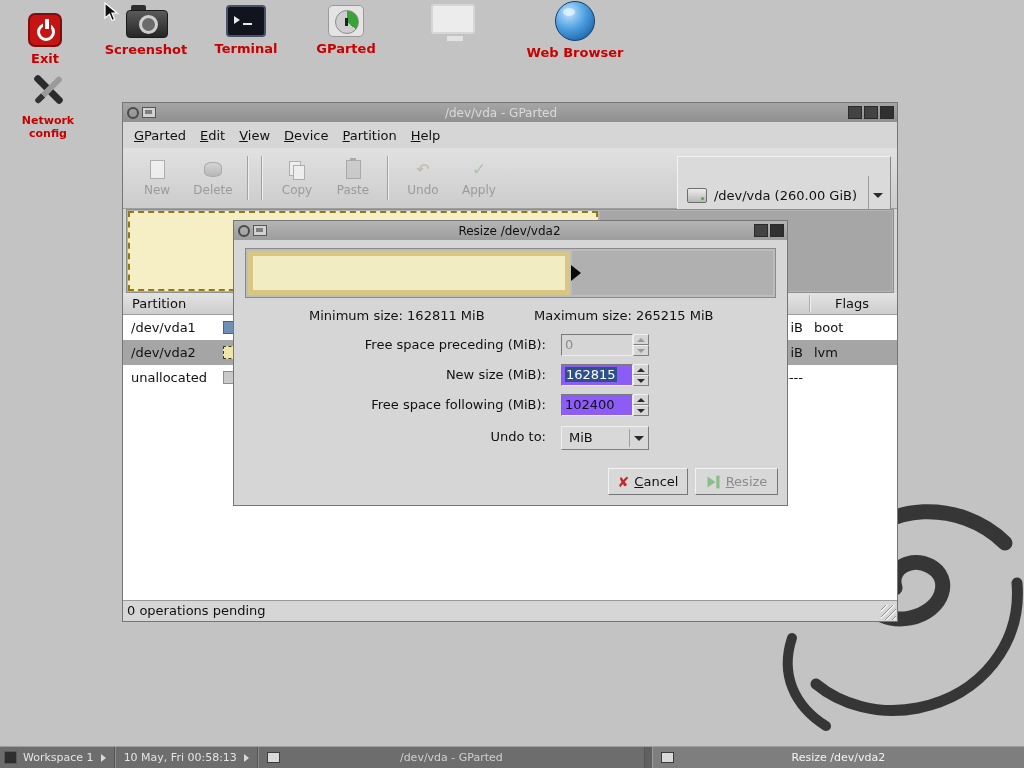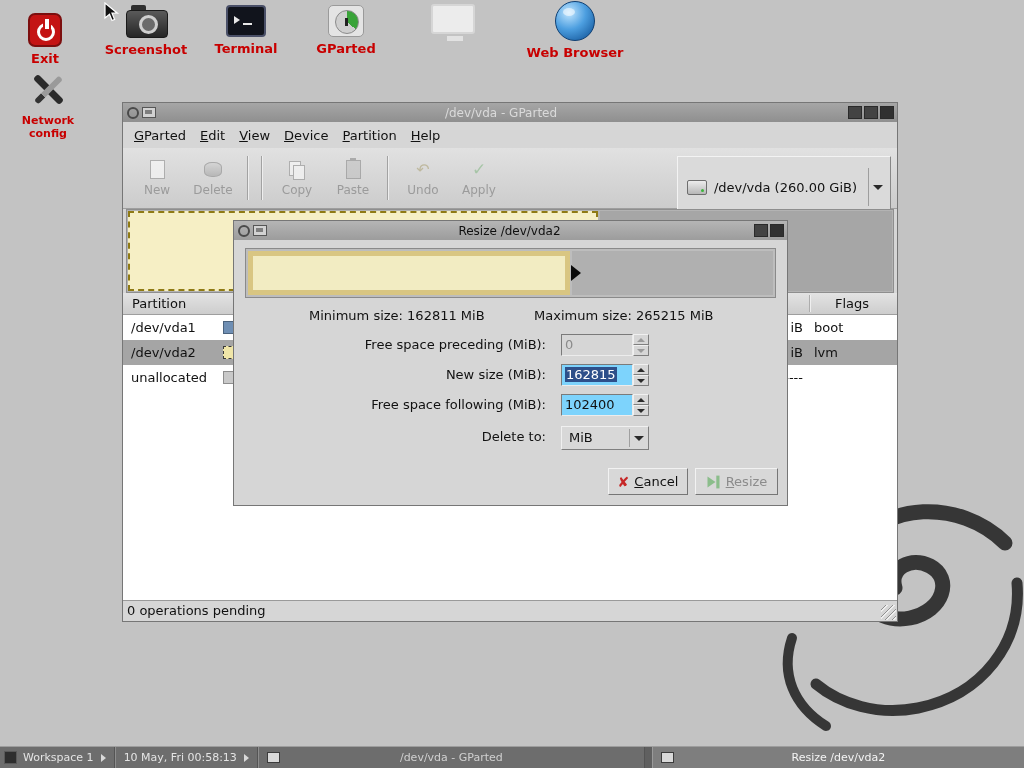--- a/index.html
+++ b/index.html
@@ -71,21 +71,21 @@
   .ra-tri{width:0;height:0;border-top:7px solid transparent;border-bottom:7px solid transparent;border-left:10px solid #2f9e2f;}
   .ra-bar{width:4px;height:16px;background:#2f9e2f;margin-left:1px;}
   .i-copy{position:relative;width:17px;height:18px;}
   .i-copy:before,.i-copy:after{content:"";position:absolute;width:10px;height:13px;background:#fff;border:1px solid #8b8b8b;}
   .i-copy:before{left:0;top:0;} .i-copy:after{left:4px;top:4px;}
   .i-paste{position:relative;width:13px;height:17px;background:#bfbfbf;border:1px solid #828282;}
   .i-paste:before{content:"";position:absolute;left:3px;top:-3px;width:6px;height:3px;background:#828282;}
   .i-undo{font-size:16px;line-height:16px;color:#a89d6e;}
   .i-apply{font-size:17px;line-height:17px;font-weight:bold;color:#7fb57f;}
 
-  .devcombo{position:absolute;right:6px;top:8px;height:44px;display:flex;align-items:center;gap:7px;padding:8px 3px 0 9px;background:#dadada;border:1px solid;border-color:#f3f3f3 #878787 #878787 #f3f3f3;font-size:13px;color:#111;}
+  .devcombo{position:absolute;right:6px;top:8px;height:44px;display:flex;align-items:center;gap:7px;padding:16px 3px 0 9px;background:#dadada;border:1px solid;border-color:#f3f3f3 #878787 #878787 #f3f3f3;font-size:13px;color:#111;}
   .drive-ic{width:18px;height:13px;background:linear-gradient(#ececec,#b7b7b7);border:1px solid #6e6e6e;border-radius:2px;position:relative;flex:none;}
   .drive-ic:after{content:"";position:absolute;right:2px;bottom:2px;width:3px;height:3px;border-radius:50%;background:#3bb53b;}
   .dc-arrow{width:18px;height:38px;display:flex;align-items:center;justify-content:center;border-left:1px solid #9e9e9e;margin-left:4px;}
   .tri-down{width:0;height:0;border-left:5px solid transparent;border-right:5px solid transparent;border-top:5px solid #2a2a2a;}
   .tri-up-s{width:0;height:0;border-left:4px solid transparent;border-right:4px solid transparent;border-bottom:4px solid #2a2a2a;}
   .tri-down-s{width:0;height:0;border-left:4px solid transparent;border-right:4px solid transparent;border-top:4px solid #2a2a2a;}
 
   .diskpanel{position:relative;height:84px;margin:0 3px;border:1px solid #8e8e8e;box-sizing:border-box;background:#b3b3b3;}
   .disk-sel{position:absolute;left:1px;top:1px;bottom:1px;width:470px;background:#f6efc5;border:2px dashed #8f7a14;box-sizing:border-box;}
   .disk-rest{position:absolute;left:473px;right:1px;top:1px;bottom:1px;background:#a6a6a6;}
@@ -114,21 +114,21 @@
   .rw-frame{position:absolute;left:11px;top:8px;width:531px;height:50px;border:1px solid #8a8a8a;background:#bdbdbd;box-sizing:border-box;}
   .rw-part{position:absolute;left:2px;top:2px;bottom:2px;width:322px;background:#f2ecc2;border:5px solid #d9c682;box-sizing:border-box;}
   .rw-free{position:absolute;left:326px;right:2px;top:2px;bottom:2px;background:#b0b0b0;}
   .rw-handle{position:absolute;left:325px;top:50%;transform:translateY(-50%);width:0;height:0;border-top:8px solid transparent;border-bottom:8px solid transparent;border-left:10px solid #0b0b0b;}
   .mm{position:absolute;top:68px;white-space:nowrap;}
   .mm.min{left:75px;} .mm.max{left:300px;}
 
   .frow{position:absolute;left:0;width:553px;height:24px;}
   .flabel{position:absolute;right:241px;top:0;line-height:22px;white-space:nowrap;}
   .fwrap{position:absolute;left:327px;top:0;display:flex;}
-  .fval{width:72px;height:22px;box-sizing:border-box;background:#7dd3fc;border:1px solid;border-color:#7a7a7a #ececec #ececec #7a7a7a;line-height:20px;padding-left:3px;overflow:hidden;}
+  .fval{width:72px;height:22px;box-sizing:border-box;background:#8b5cf6;border:1px solid;border-color:#7a7a7a #ececec #ececec #7a7a7a;line-height:20px;padding-left:3px;overflow:hidden;}
   .fval.off{background:#d6d6d6;color:#8a8a8a;}
   .selhl{background:#2d4f8a;color:#fff;padding:0 1px;}
   .spinbtns{display:flex;flex-direction:column;}
   .sbtn{width:16px;height:11px;box-sizing:border-box;background:#d6d6d6;border:1px solid;border-color:#f0f0f0 #7f7f7f #7f7f7f #f0f0f0;display:flex;align-items:center;justify-content:center;}
   .off2 .tri-up-s{border-bottom-color:#9a9a9a;} .off2 .tri-down-s{border-top-color:#9a9a9a;}
 
   .combo{position:absolute;left:327px;width:88px;height:24px;box-sizing:border-box;background:#d8d8d8;border:1px solid;border-color:#f0f0f0 #7f7f7f #7f7f7f #f0f0f0;display:flex;align-items:center;}
   .combo .cval{flex:1;padding-left:7px;line-height:22px;}
   .combo .carr{width:18px;height:18px;border-left:1px solid #a0a0a0;display:flex;align-items:center;justify-content:center;}
 
@@ -381,21 +381,21 @@
                 <span class="tri-up-s"></span>
               </span>
             <span class="sbtn">
                 <span class="tri-down-s"></span>
               </span>
           </span>
         </span>
       </div>
 
       <div class="frow" style="top:186px;">
-        <span class="flabel">Delete to:</span>
+        <span class="flabel">Undo to:</span>
         <span class="combo">
           <span class="cval">MiB</span>
           <span class="carr">
               <span class="tri-down"></span>
             </span>
         </span>
       </div>
 
       <div class="dbtn" style="left:374px;width:80px;">
         <span class="x-ic">✘</span>

